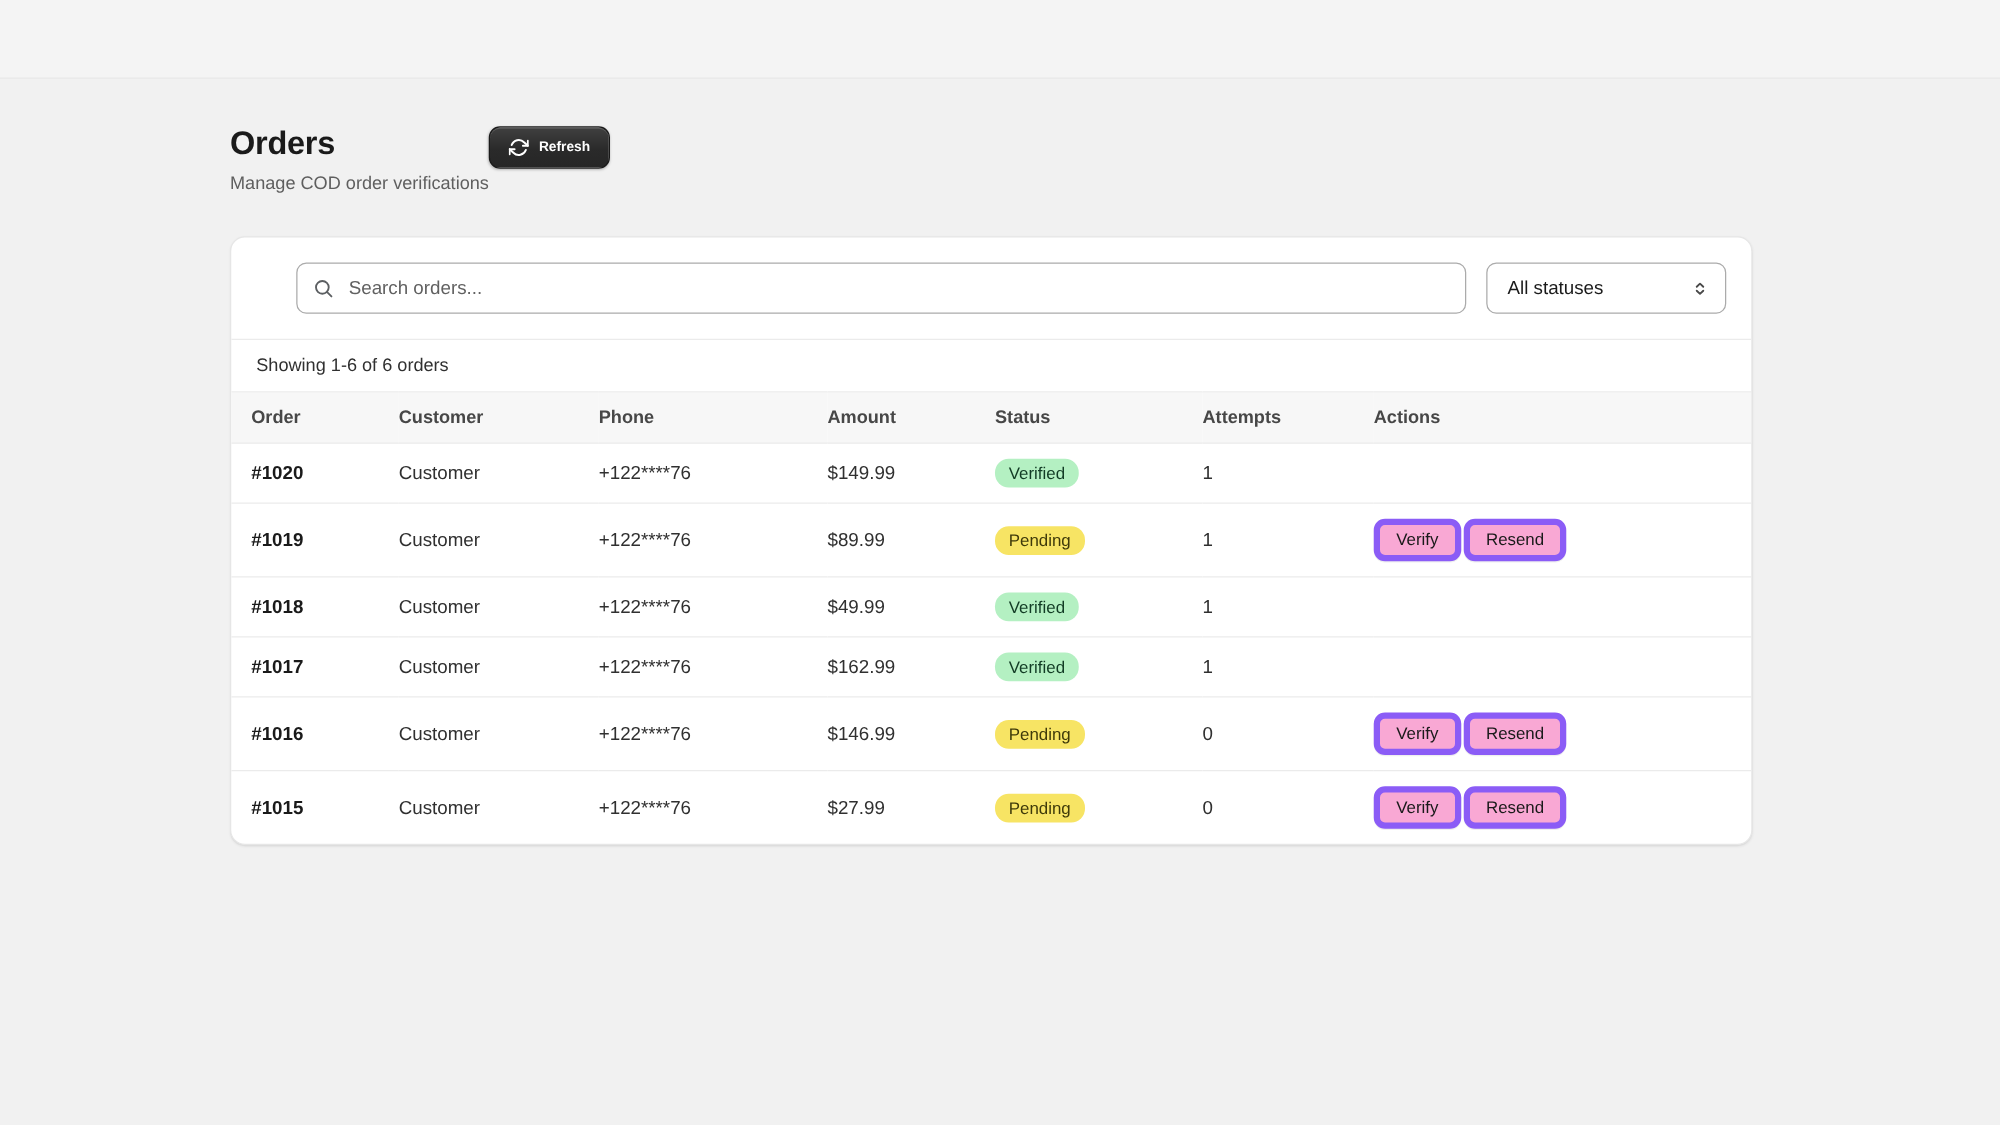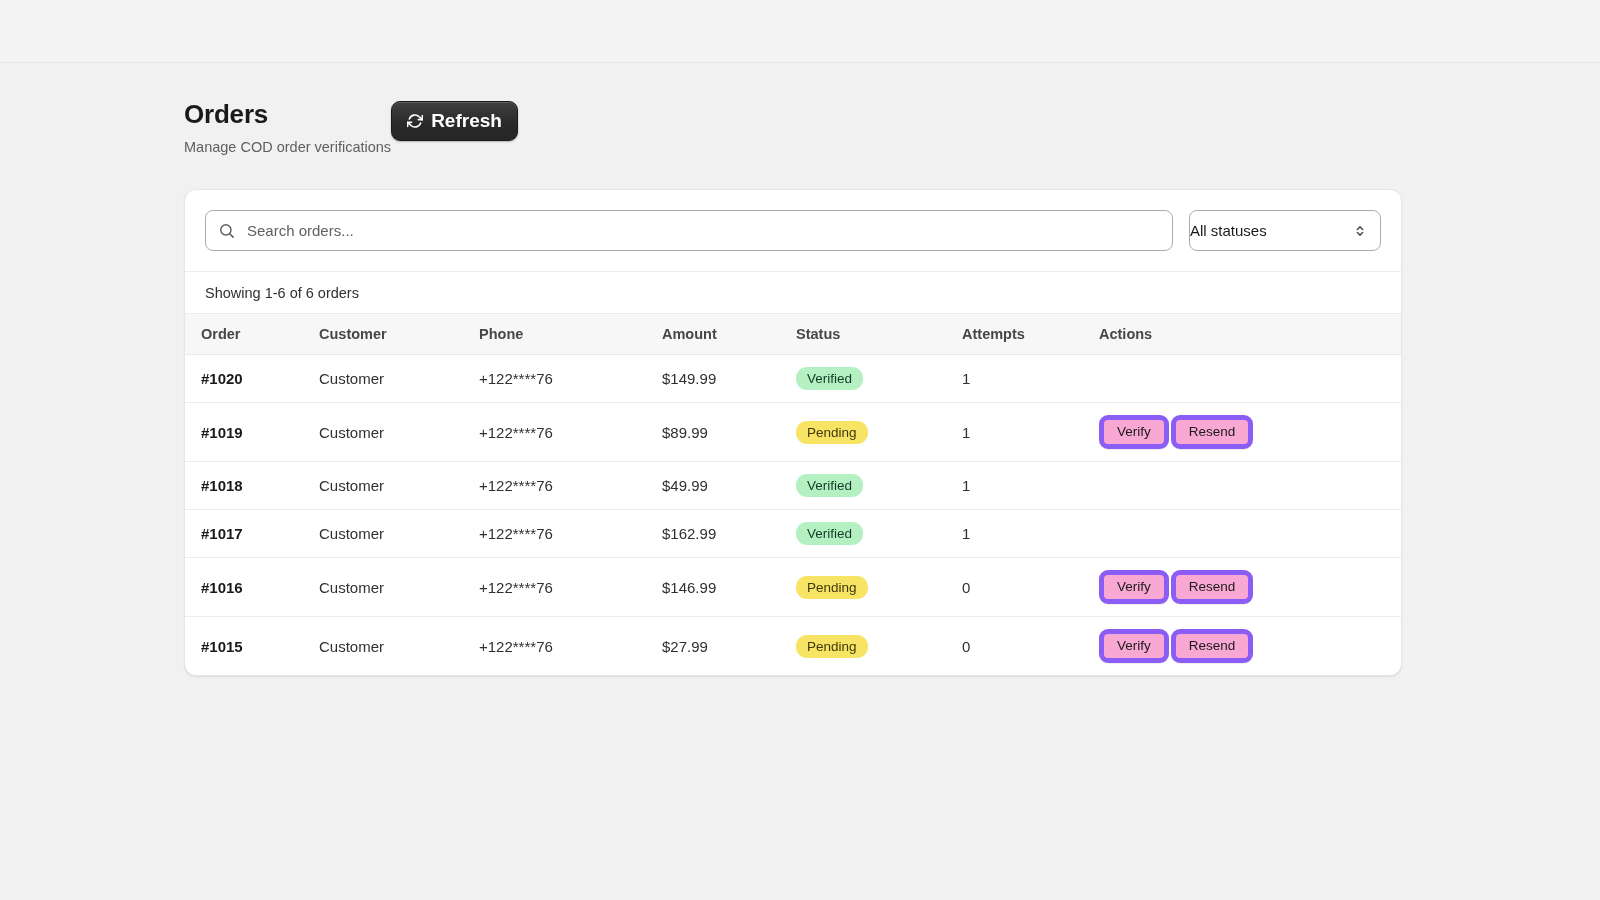--- a/index.html
+++ b/index.html
@@ -37,40 +37,41 @@
   }
   .btn-primary {
     display: inline-flex;
     align-items: center;
     gap: 8px;
     margin-top: 2px;
     background: linear-gradient(180deg, #404040 0%, #2a2a2a 55%, #262626 100%);
     border: 1px solid #1a1a1a;
     box-shadow: inset 0 1px 0 rgba(255,255,255,0.16), 0 1px 2px rgba(0,0,0,0.25);
     color: #ffffff;
-    font-size: 19px;
+    font-size: 11px;
     font-weight: 600;
     padding: 8px 15px;
     border-radius: 9px;
     cursor: pointer;
     font-family: inherit;
   }
   .btn-primary svg { display: block; }
   .card {
     margin-top: 34px;
     background: #ffffff;
     border: 1px solid #e6e6e6;
     border-radius: 12px;
     box-shadow: 0 1px 2px rgba(0,0,0,0.06), 0 1px 0 rgba(0,0,0,0.03);
     overflow: hidden;
   }
   .filters {
     display: flex;
     gap: 16px;
     padding: 20px;
+    margin-left: 32px;
   }
   .search-wrap {
     position: relative;
     flex: 1;
   }
   .search-wrap .search-icon {
     position: absolute;
     left: 13px;
     top: 50%;
     transform: translateY(-50%);
@@ -91,21 +92,21 @@
   .search-input::placeholder { color: #616161; }
   .status-select {
     width: 192px;
     height: 41px;
     border: 1px solid #ababab;
     border-radius: 8px;
     background: #ffffff;
     display: flex;
     align-items: center;
     justify-content: space-between;
-    padding: 0 13px 0 0;
+    padding: 0 13px 0 16px;
     font-size: 15px;
     color: #1a1a1a;
     cursor: pointer;
   }
   .summary-row {
     border-top: 1px solid #ebebeb;
     padding: 13px 20px 12px;
     font-size: 14.5px;
     color: #303030;
   }

